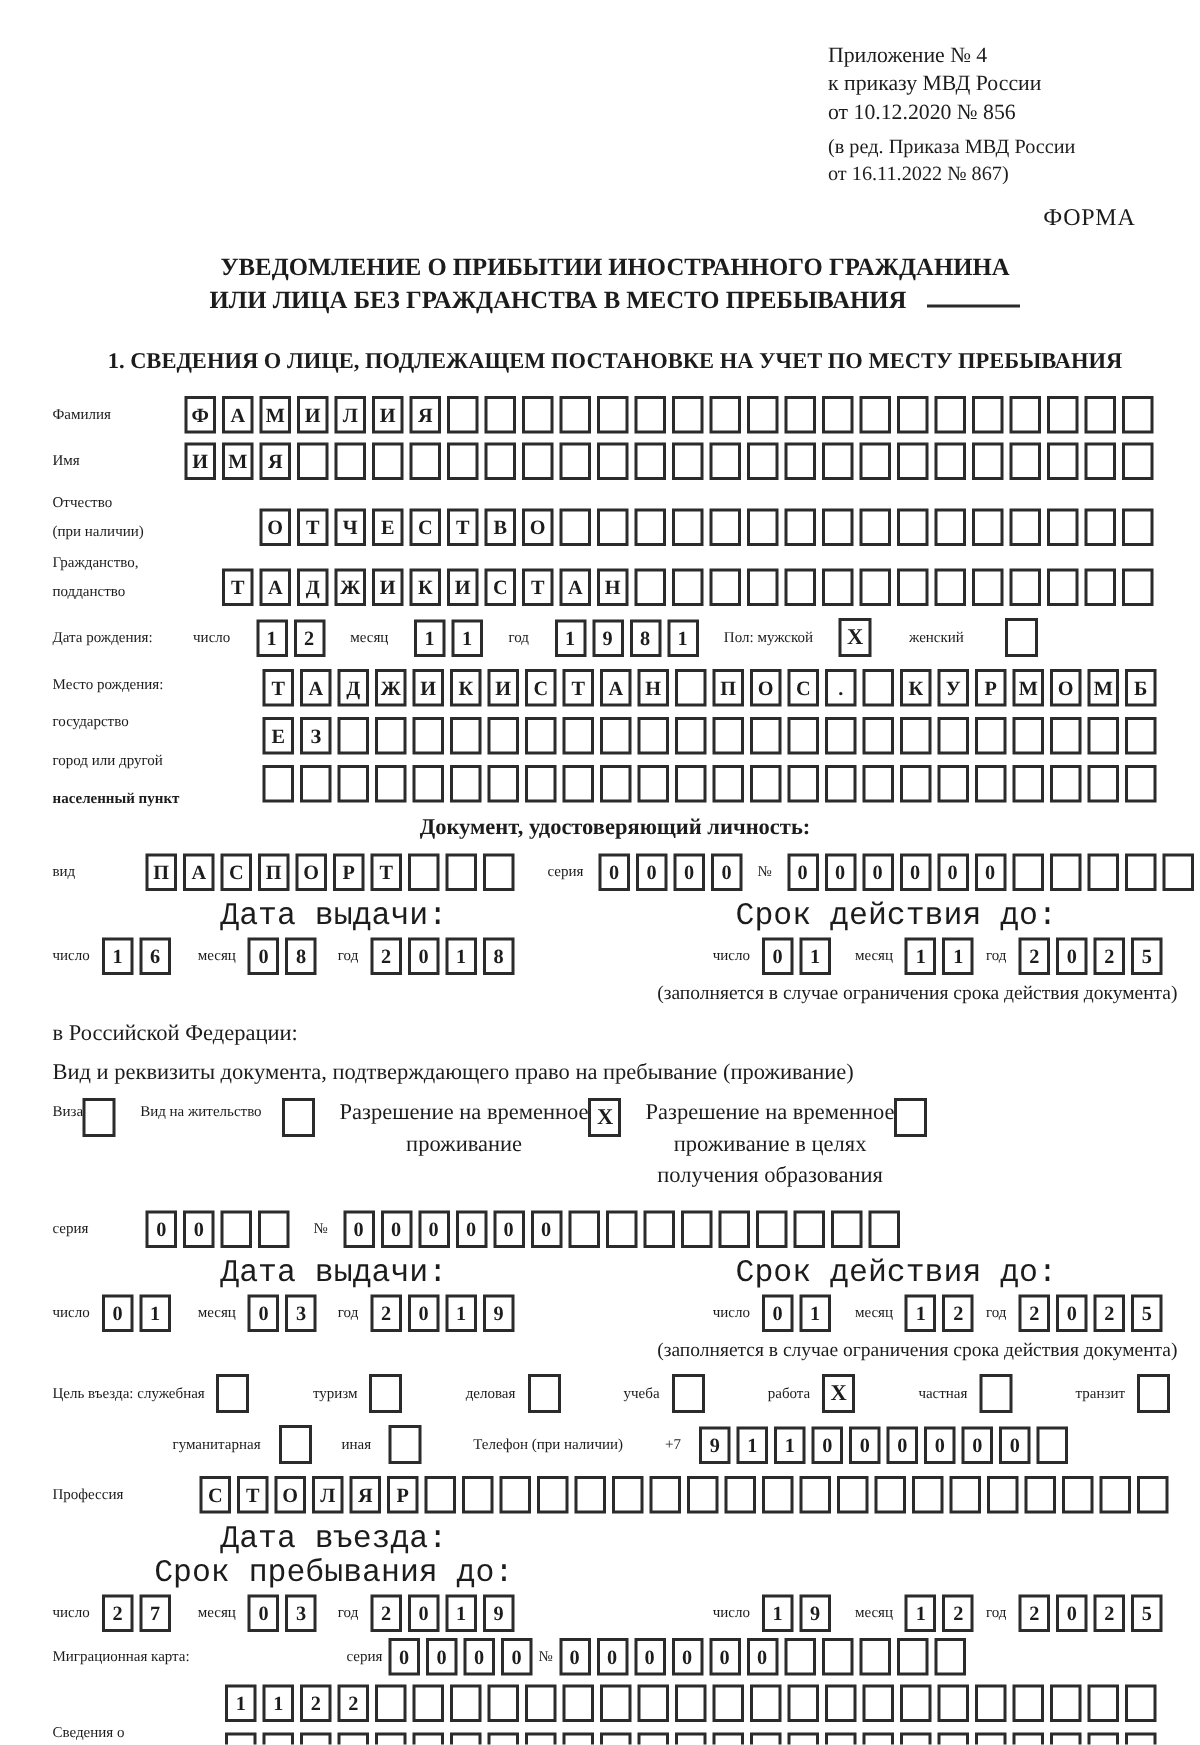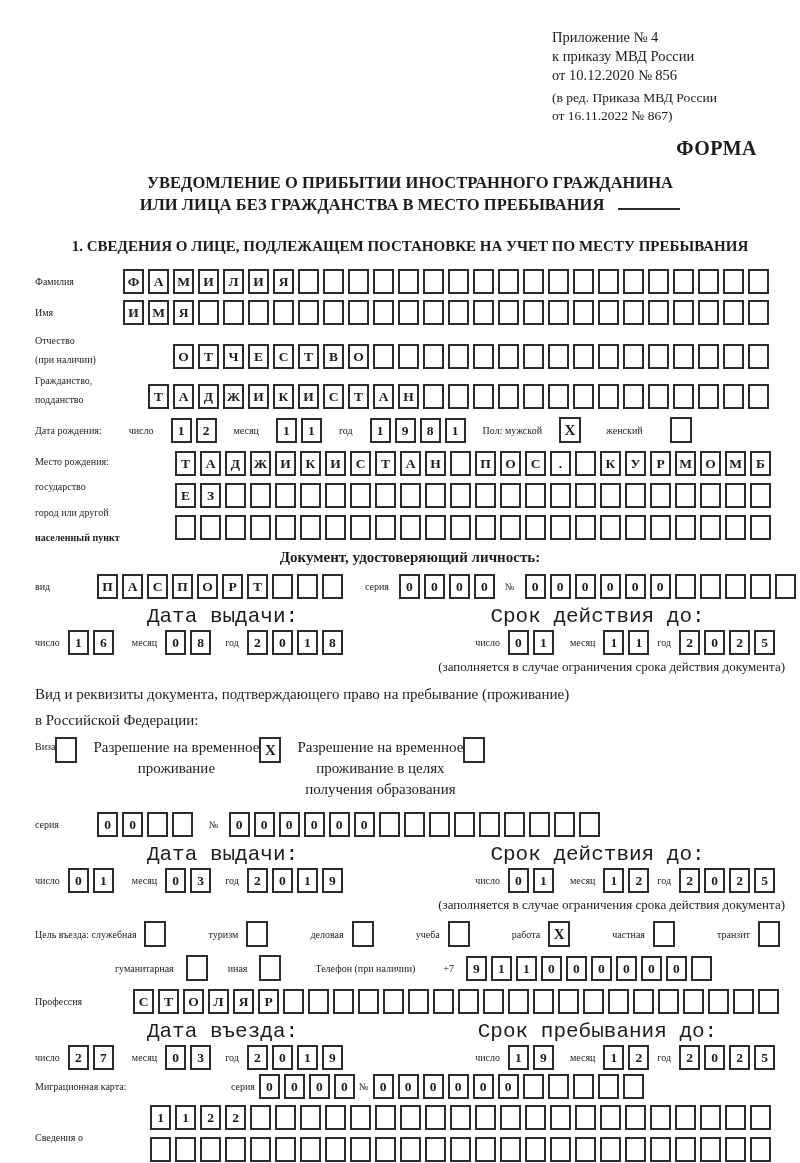--- a/index.html
+++ b/index.html
@@ -3,21 +3,21 @@
 <meta charset="utf-8">
 <style>
   html,body{margin:0;padding:0;}
   body{
     width:800px;height:1163px;background:#ffffff;color:#1c1c1c;
     font-family:"Liberation Serif", serif;overflow:hidden;
   }
   .page{padding:28px 15px 0 35px;width:750px;}
   .annex{width:215px;margin-left:auto;margin-right:18px;font-size:14.5px;line-height:19px;}
   .annex .note{font-size:13.5px;margin-top:4px;line-height:18px;}
-  .forma{ text-align:right;font-weight:bold;font-size:20px;margin:12px 28px 12px 0;letter-spacing:.5px;}
+  .forma{ text-align:right;font-weight:normal;font-size:16px;margin:12px 28px 12px 0;letter-spacing:.5px;}
   .title{ text-align:center;font-weight:bold;font-size:16.5px;line-height:22px;margin-top:12px;}
   .title .uline{display:inline-block;width:62px;border-bottom:2px solid #2a2a2a;margin-left:14px;}
   .sect{ font-weight:bold;font-size:15px;margin:22px 0 14px 0;text-align:center;}
   .row{display:flex;align-items:center;margin-bottom:6px;}
   .row.top{align-items:flex-end;}
   .lbl{font-size:10px;flex:none;line-height:19px;}
   .cells{display:flex;gap:4px;flex:none;}
   .cell{
     flex:none;width:21px;height:25px;box-sizing:border-box;border:2px solid #2b2b2b;
     text-align:center;line-height:21px;font-size:13.5px;font-weight:600;
@@ -388,27 +388,31 @@
         <span class="cells" data-interactable="false">
           <span class="cell" data-interactable="true">2</span>
           <span class="cell" data-interactable="true">0</span>
           <span class="cell" data-interactable="true">2</span>
           <span class="cell" data-interactable="true">5</span>
         </span>
     </div>
   </div>
   <div class="smallnote" data-interactable="false">(заполняется в случае ограничения срока действия документа)</div>
 
+  <div class="plain" data-interactable="false">в Российской Федерации:</div>
   <div class="plain" data-interactable="false">Вид и реквизиты документа, подтверждающего право на пребывание (проживание)</div>
-  <div class="plain" data-interactable="false">в Российской Федерации:</div>
 
   <div class="permits" data-interactable="false">
     <div class="permit" data-interactable="false">
       <span class="lbl" data-interactable="false">Виза</span>
       <span class="cb" data-interactable="true"></span>
+    </div>
+    <div class="permit" data-interactable="false">
+      <span class="lbl" data-interactable="false">Вид на жительство</span>
+      <span class="cb" data-interactable="true" style="margin-left:14px;"></span>
     </div>
     <div class="permit" data-interactable="false">
       <div class="plines" data-interactable="false">
         <div>Разрешение на временное</div>
         <div>проживание</div>
       </div>
       <span class="cb" data-interactable="true">X</span>
     </div>
     <div class="permit" data-interactable="false">
       <div class="plines" data-interactable="false">
@@ -571,21 +575,21 @@
         <span class="cell" data-interactable="true"></span>
         <span class="cell" data-interactable="true"></span>
         <span class="cell" data-interactable="true"></span>
         <span class="cell" data-interactable="true"></span>
         <span class="cell" data-interactable="true"></span>
         <span class="cell" data-interactable="true"></span>
         <span class="cell" data-interactable="true"></span>
       </div>
   </div>
 
-  <div class="twohead" data-interactable="false" style="margin-top:6px;">
+  <div class="twohead" data-interactable="false" style="margin-top:6px;flex-direction:column;">
     <div data-interactable="false">Дата въезда:</div>
     <div data-interactable="false">Срок пребывания до:</div>
   </div>
   <div class="daterow" data-interactable="false">
     <div class="dategrp" data-interactable="false">
       <span class="lbl">число</span>
         <span class="cells" data-interactable="false">
           <span class="cell" data-interactable="true">2</span>
           <span class="cell" data-interactable="true">7</span>
         </span>

